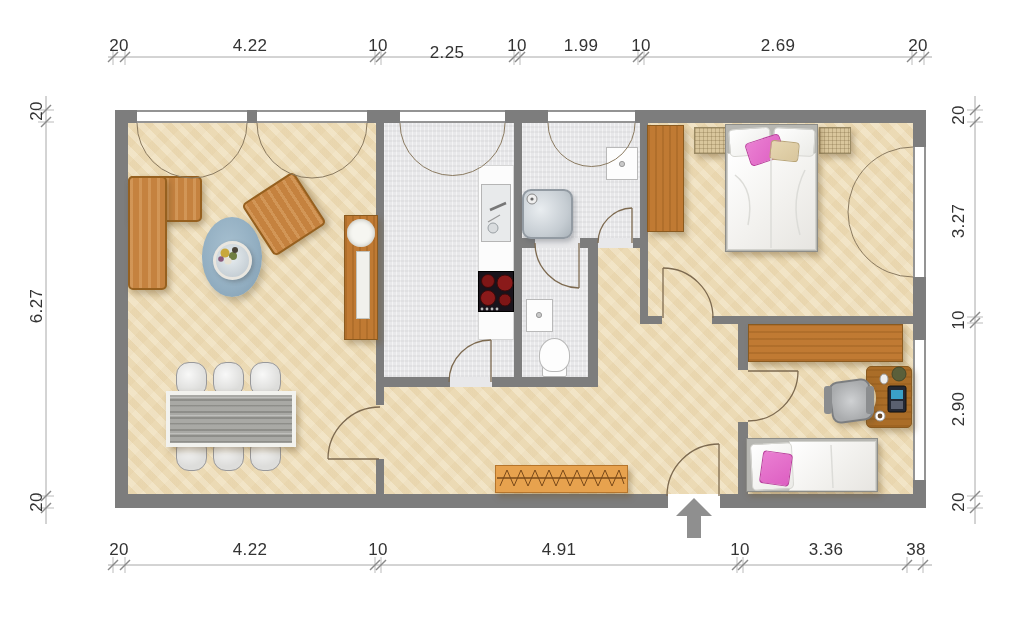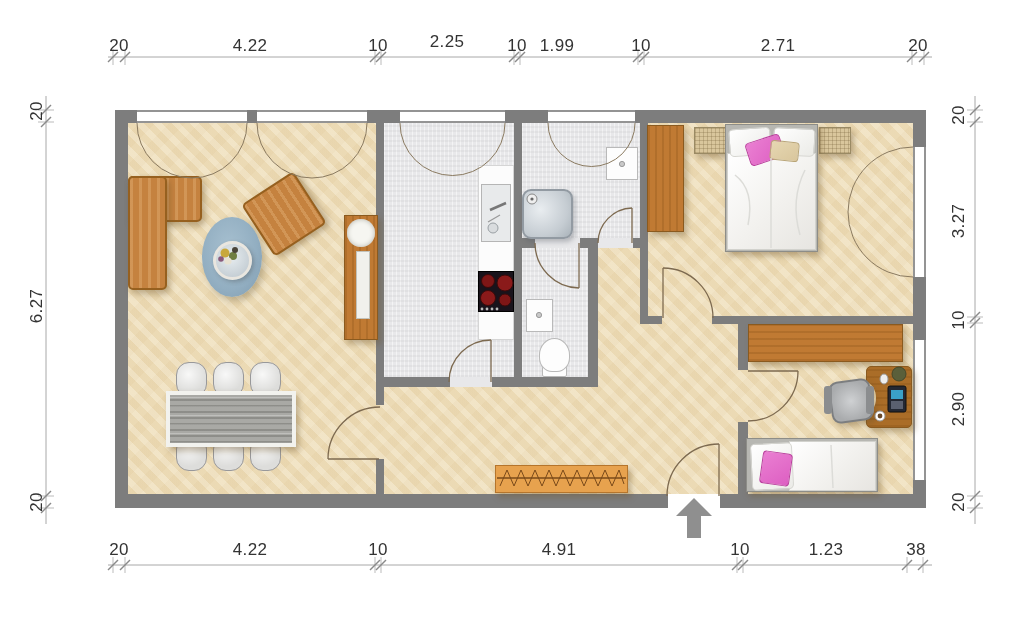--- a/index.html
+++ b/index.html
@@ -324,33 +324,33 @@
       <line x1="970" y1="322" x2="980" y2="312"></line>
         <line x1="970" y1="328" x2="980" y2="318"></line>
       <line x1="970" y1="501" x2="980" y2="491"></line>
         <line x1="970" y1="513" x2="980" y2="503"></line>
     </g>
   </svg>
 
   <span class="dim-label" style="left:119px;top:45px;">20</span>
   <span class="dim-label" style="left:250px;top:45px;">4.22</span>
   <span class="dim-label" style="left:378px;top:45px;">10</span>
-  <span class="dim-label" style="left:447px;top:41px;">2.25</span>
+  <span class="dim-label" style="left:447px;top:52px;">2.25</span>
   <span class="dim-label" style="left:517px;top:45px;">10</span>
-  <span class="dim-label" style="left:557px;top:45px;">1.99</span>
+  <span class="dim-label" style="left:581px;top:45px;">1.99</span>
   <span class="dim-label" style="left:641px;top:45px;">10</span>
-  <span class="dim-label" style="left:778px;top:45px;">2.71</span>
+  <span class="dim-label" style="left:778px;top:45px;">2.69</span>
   <span class="dim-label" style="left:918px;top:45px;">20</span>
 
   <span class="dim-label" style="left:119px;top:549px;">20</span>
   <span class="dim-label" style="left:250px;top:549px;">4.22</span>
   <span class="dim-label" style="left:378px;top:549px;">10</span>
   <span class="dim-label" style="left:559px;top:549px;">4.91</span>
   <span class="dim-label" style="left:740px;top:549px;">10</span>
-  <span class="dim-label" style="left:826px;top:549px;">1.23</span>
+  <span class="dim-label" style="left:826px;top:549px;">3.36</span>
   <span class="dim-label" style="left:916px;top:549px;">38</span>
 
   <span class="dim-label vert" style="left:36px;top:111px;">20</span>
   <span class="dim-label vert" style="left:36px;top:306px;">6.27</span>
   <span class="dim-label vert" style="left:36px;top:502px;">20</span>
 
   <span class="dim-label vert" style="left:958px;top:115px;">20</span>
   <span class="dim-label vert" style="left:958px;top:221px;">3.27</span>
   <span class="dim-label vert" style="left:958px;top:320px;">10</span>
   <span class="dim-label vert" style="left:958px;top:409px;">2.90</span>

